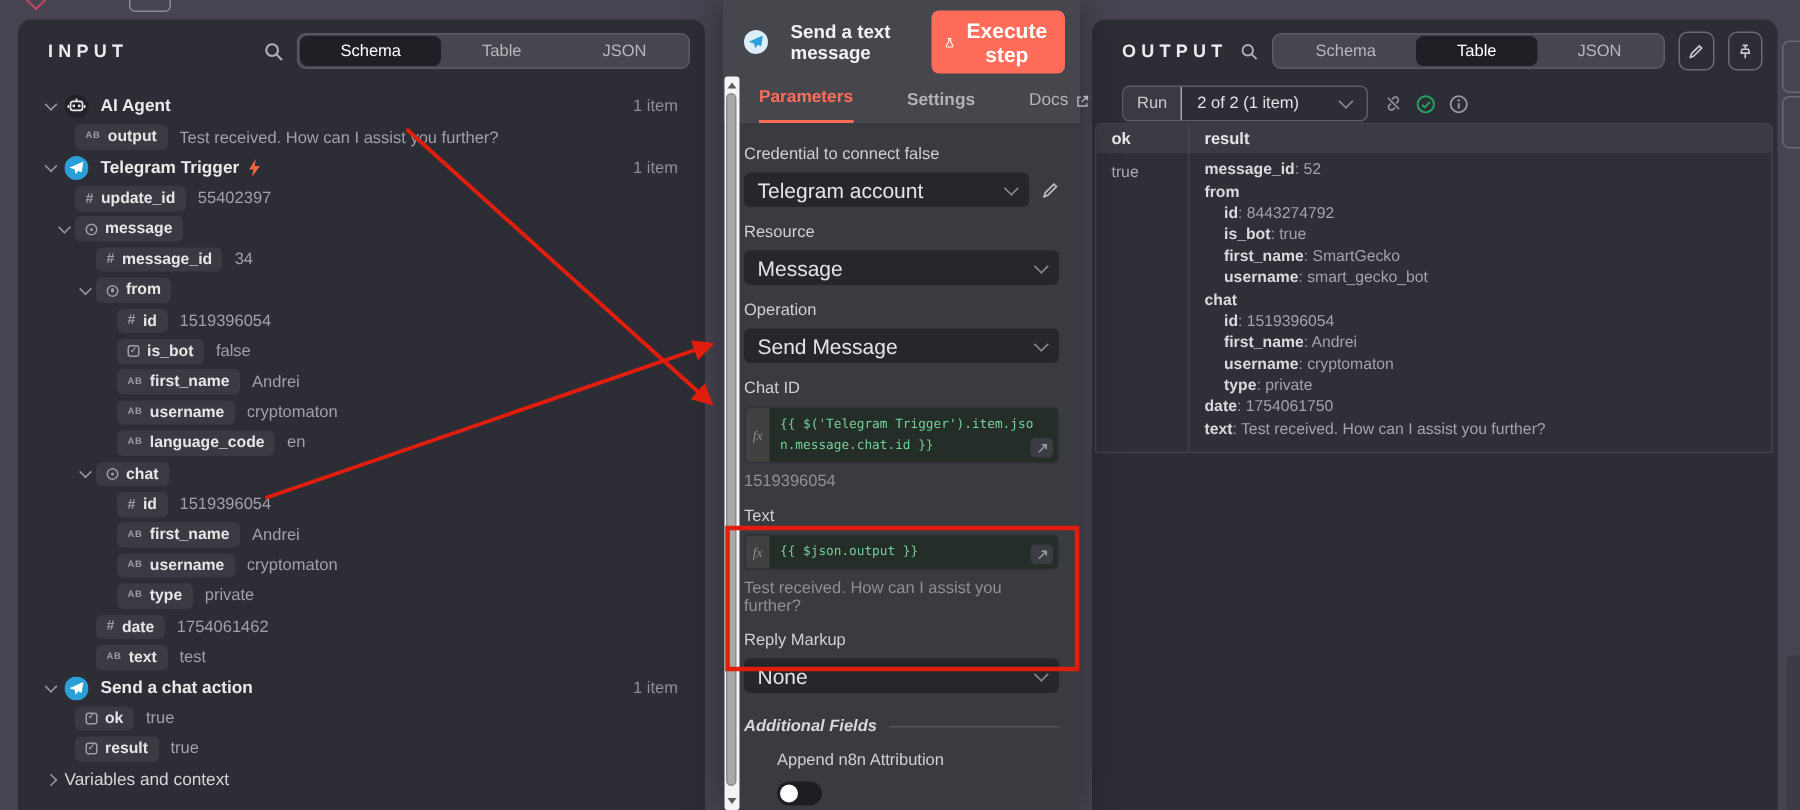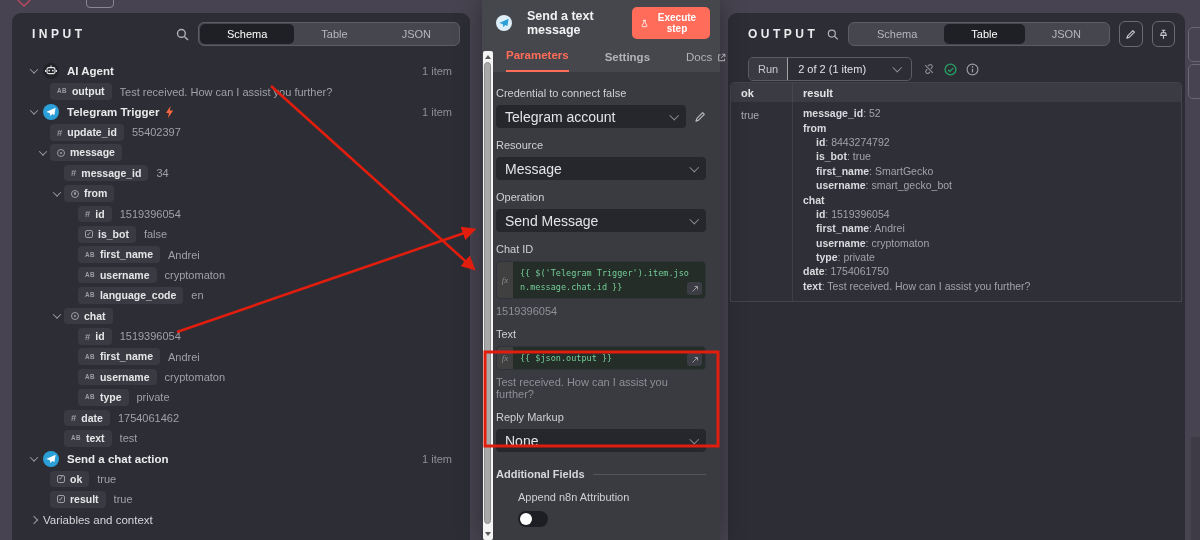--- a/index.html
+++ b/index.html
@@ -37,21 +37,21 @@
   .bic-obj b{width:2.5px;height:2.5px;border-radius:50%;background:#9d9da4;}
   .tval{margin-left:8px;color:#a0a0a7;white-space:nowrap;overflow:hidden;}
   .tcount{margin-left:auto;margin-right:8px;color:#8f8f96;font-size:11px;flex:none;}
   .bolt{margin-left:6px;display:inline-flex;}
   
   .ndv{position:absolute;left:482px;top:0;width:238px;height:540px;background:#3a3b41;z-index:3;
        box-shadow:0 0 24px rgba(0,0,0,.35);}
   .ndv-header{background:#46474c;padding:7px 10px 0 12px;}
   .ndv-title-row{display:flex;align-items:center;gap:7px;}
   .ndv-title{font-size:12.5px;font-weight:bold;color:#f2f2f4;margin-right:auto;}
-  .exec-btn{background:#ff6d5a;color:#fff;font-size:10px;font-weight:bold;border:none;border-radius:5px;
+  .exec-btn{background:#ff6d5a;color:#fff;font-size:14px;font-weight:bold;border:none;border-radius:5px;
             padding:5px 9px;display:flex;align-items:center;gap:5px;cursor:pointer;}
   .ndv-tabs{display:flex;align-items:flex-end;gap:36px;padding:10px 12px 0;font-size:11.5px;}
   .ndv-tab{color:#b2b2b8;padding-bottom:9px;cursor:pointer;font-weight:bold;}
   .ndv-tab.active{color:#ff6d5a;border-bottom:2px solid #ff6d5a;}
   .ndv-docs{margin-left:auto;color:#b2b2b8;padding-bottom:9px;display:flex;align-items:center;gap:5px;cursor:pointer;}
   .ndv-body{padding:4px 14px 0;}
   .field-label{font-size:11px;color:#cfcfd4;margin:11px 0 6px;}
   .sel{height:23px;background:#26272c;border-radius:4px;display:flex;align-items:center;
        padding:0 9px;font-size:14px;color:#e4e4e7;justify-content:space-between;cursor:pointer;}
   .sel-chev{width:5.5px;height:5.5px;border-right:1.5px solid #8d8d94;border-bottom:1.5px solid #8d8d94;
@@ -59,21 +59,21 @@
   .cred-row{display:flex;align-items:center;gap:8px;}
   .cred-row .sel{flex:1;}
   .expr{display:flex;border-radius:4px;overflow:hidden;background:#242d27;border:1px solid #31323a;position:relative;}
   .fx{width:16px;background:#404040;color:#8b8b92;font-style:italic;font-size:9px;display:flex;
       align-items:center;justify-content:center;flex:none;font-family:"Liberation Serif",serif;}
   .expr-code{flex:1;padding:4px 6px 4px 7px;font-family:"DejaVu Sans Mono",monospace;font-size:8.5px;
              color:#75cf9a;line-height:1.65;word-break:break-all;}
   .expr-btn{position:absolute;right:3px;bottom:3px;width:15px;height:13px;background:#3c3d44;
             border-radius:3px;display:flex;align-items:center;justify-content:center;}
   .preview{font-size:11px;color:#8f8f96;margin-top:6px;}
-  .section-title{font-size:11px;font-weight:bold;color:#d8d8dc;display:flex;align-items:center;gap:8px;margin-top:16px;}
+  .section-title{font-size:11px;font-weight:bold;color:#d8d8dc;display:flex;align-items:center;gap:8px;margin-top:16px;font-style:italic;}
   .section-title::after{content:"";flex:1;height:1px;background:#55565c;}
   .af-inner{padding-left:22px;}
   .tgl{width:30px;height:16px;border-radius:9px;background:#1d1e23;position:relative;margin-top:8px;cursor:pointer;}
   .tgl::after{content:"";position:absolute;left:2px;top:2px;width:12px;height:12px;border-radius:50%;background:#fff;}
   
   .wsb{position:absolute;left:483px;top:51px;width:10px;height:489px;background:#f4f4f4;z-index:5;border-radius:2px;}
   .wsb .up,.wsb .dn{position:absolute;left:2px;width:0;height:0;border-left:3px solid transparent;border-right:3px solid transparent;}
   .wsb .up{top:4px;border-bottom:4px solid #5a5a5a;}
   .wsb .dn{bottom:4px;border-top:4px solid #5a5a5a;}
   .wsb .thumb{position:absolute;left:1px;top:11px;width:7px;height:462px;background:#a9a9a9;

